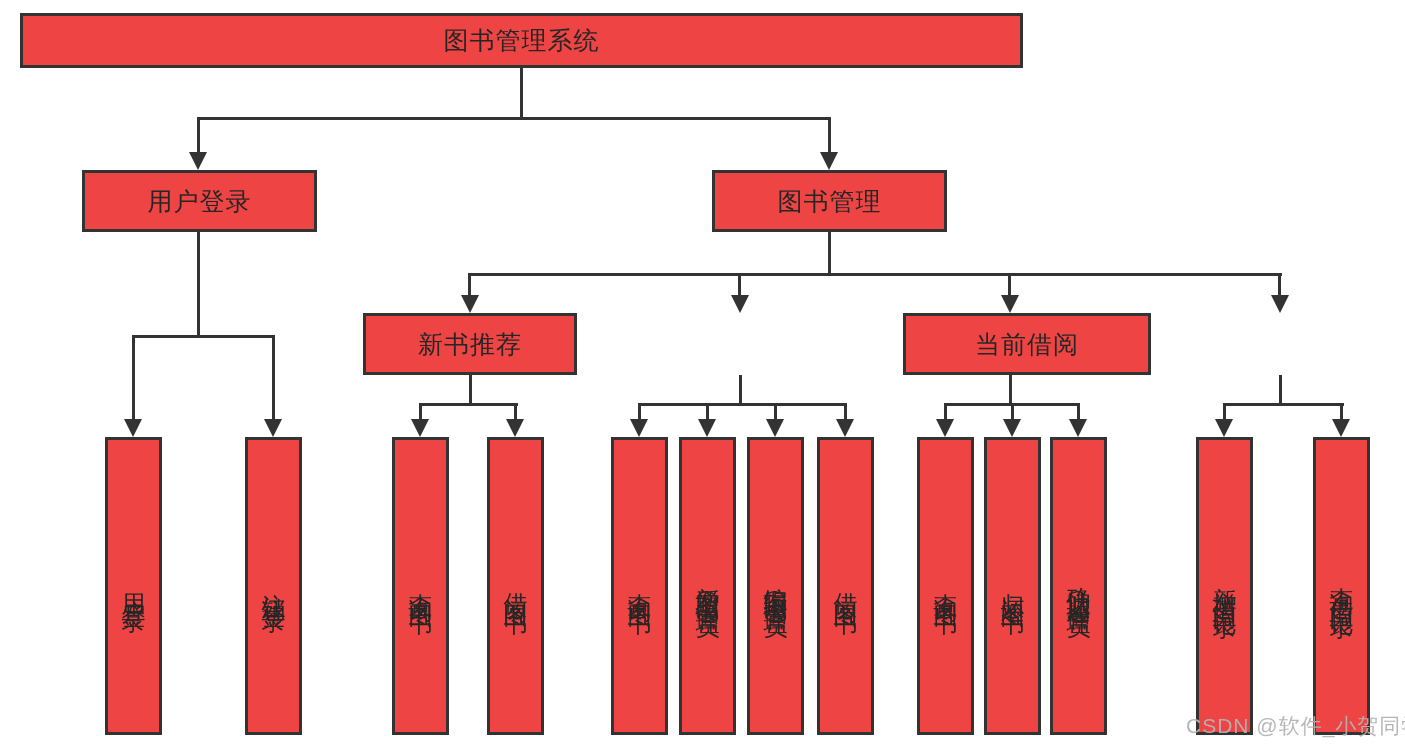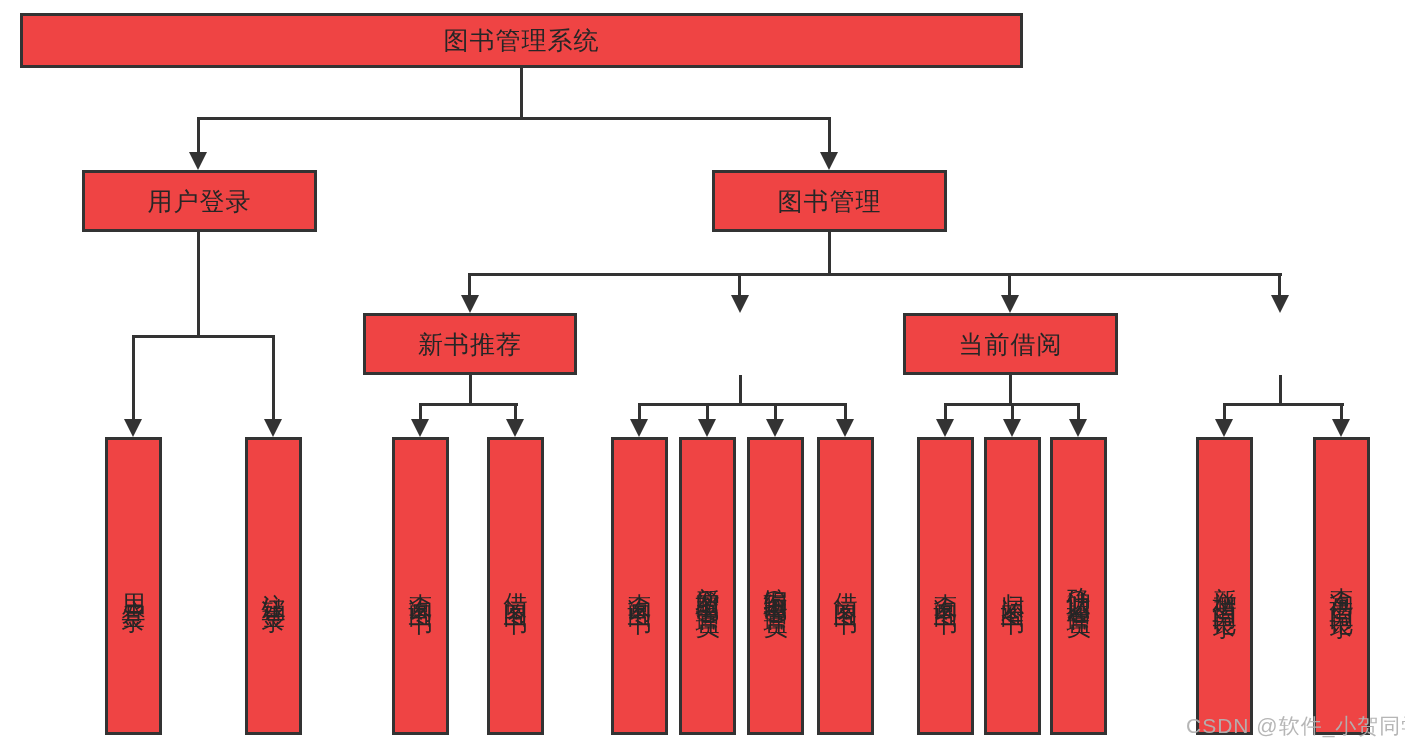--- a/index.html
+++ b/index.html
@@ -91,21 +91,21 @@
   <div class="vline" style="left:738px; top:273px; height:24px;"></div>
   <div class="arrow" style="left:731px; top:295px;"></div>
   <div class="vline" style="left:1008px; top:273px; height:24px;"></div>
   <div class="arrow" style="left:1001px; top:295px;"></div>
   <div class="vline" style="left:1278px; top:273px; height:24px;"></div>
   <div class="arrow" style="left:1271px; top:295px;"></div>
 
   <div class="box" style="left:363px; top:313px; width:214px; height:62px;">
     <span class="hlabel">新书推荐</span>
   </div>
-  <div class="box" style="left:903px; top:313px; width:215px; height:62px;">
+  <div class="box" style="left:903px; top:313px; width:248px; height:62px;">
     <span class="hlabel">当前借阅</span>
   </div>
 
   <div class="vline" style="left:469px; top:375px; height:28px;"></div>
   <div class="hline" style="left:419px; top:403px; width:99px;"></div>
   <div class="vline" style="left:419px; top:403px; height:20px;"></div>
   <div class="arrow" style="left:411px; top:419px;"></div>
   <div class="vline" style="left:514px; top:403px; height:20px;"></div>
   <div class="arrow" style="left:506px; top:419px;"></div>
 

